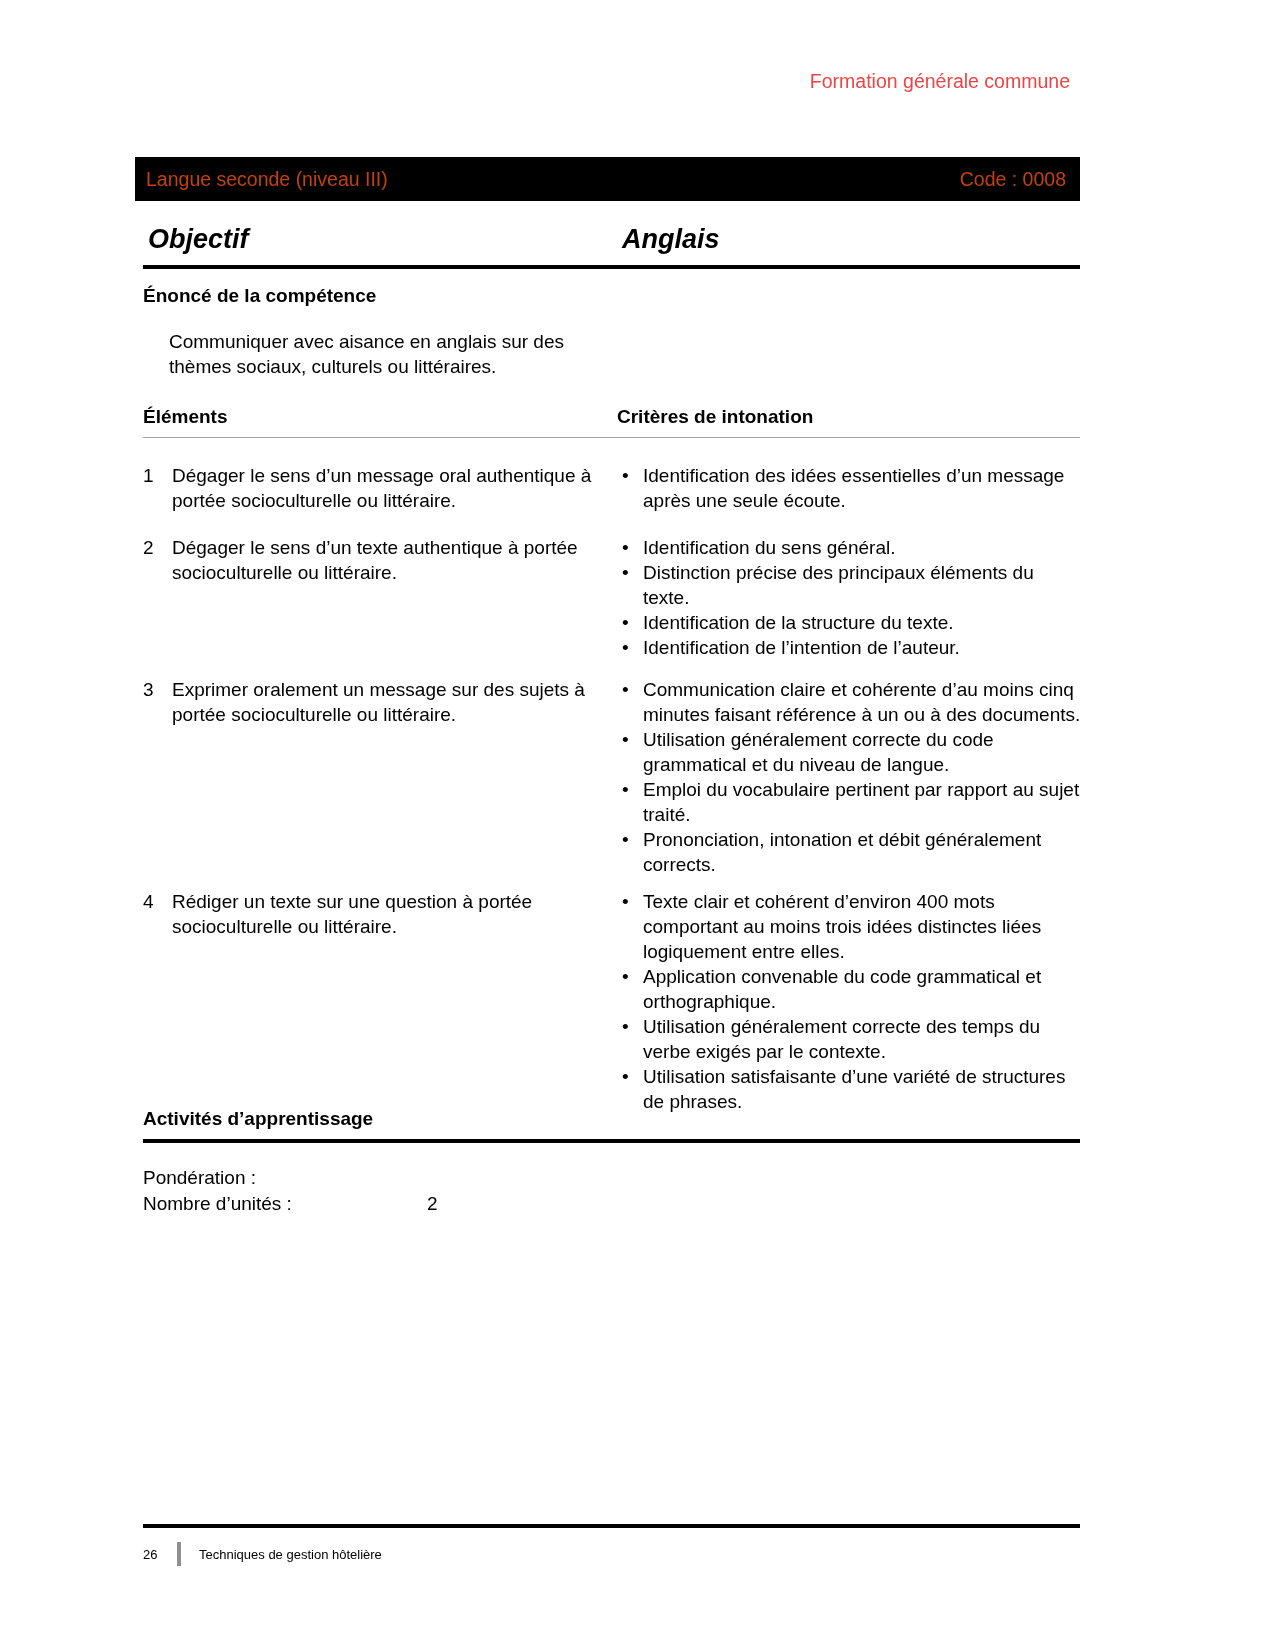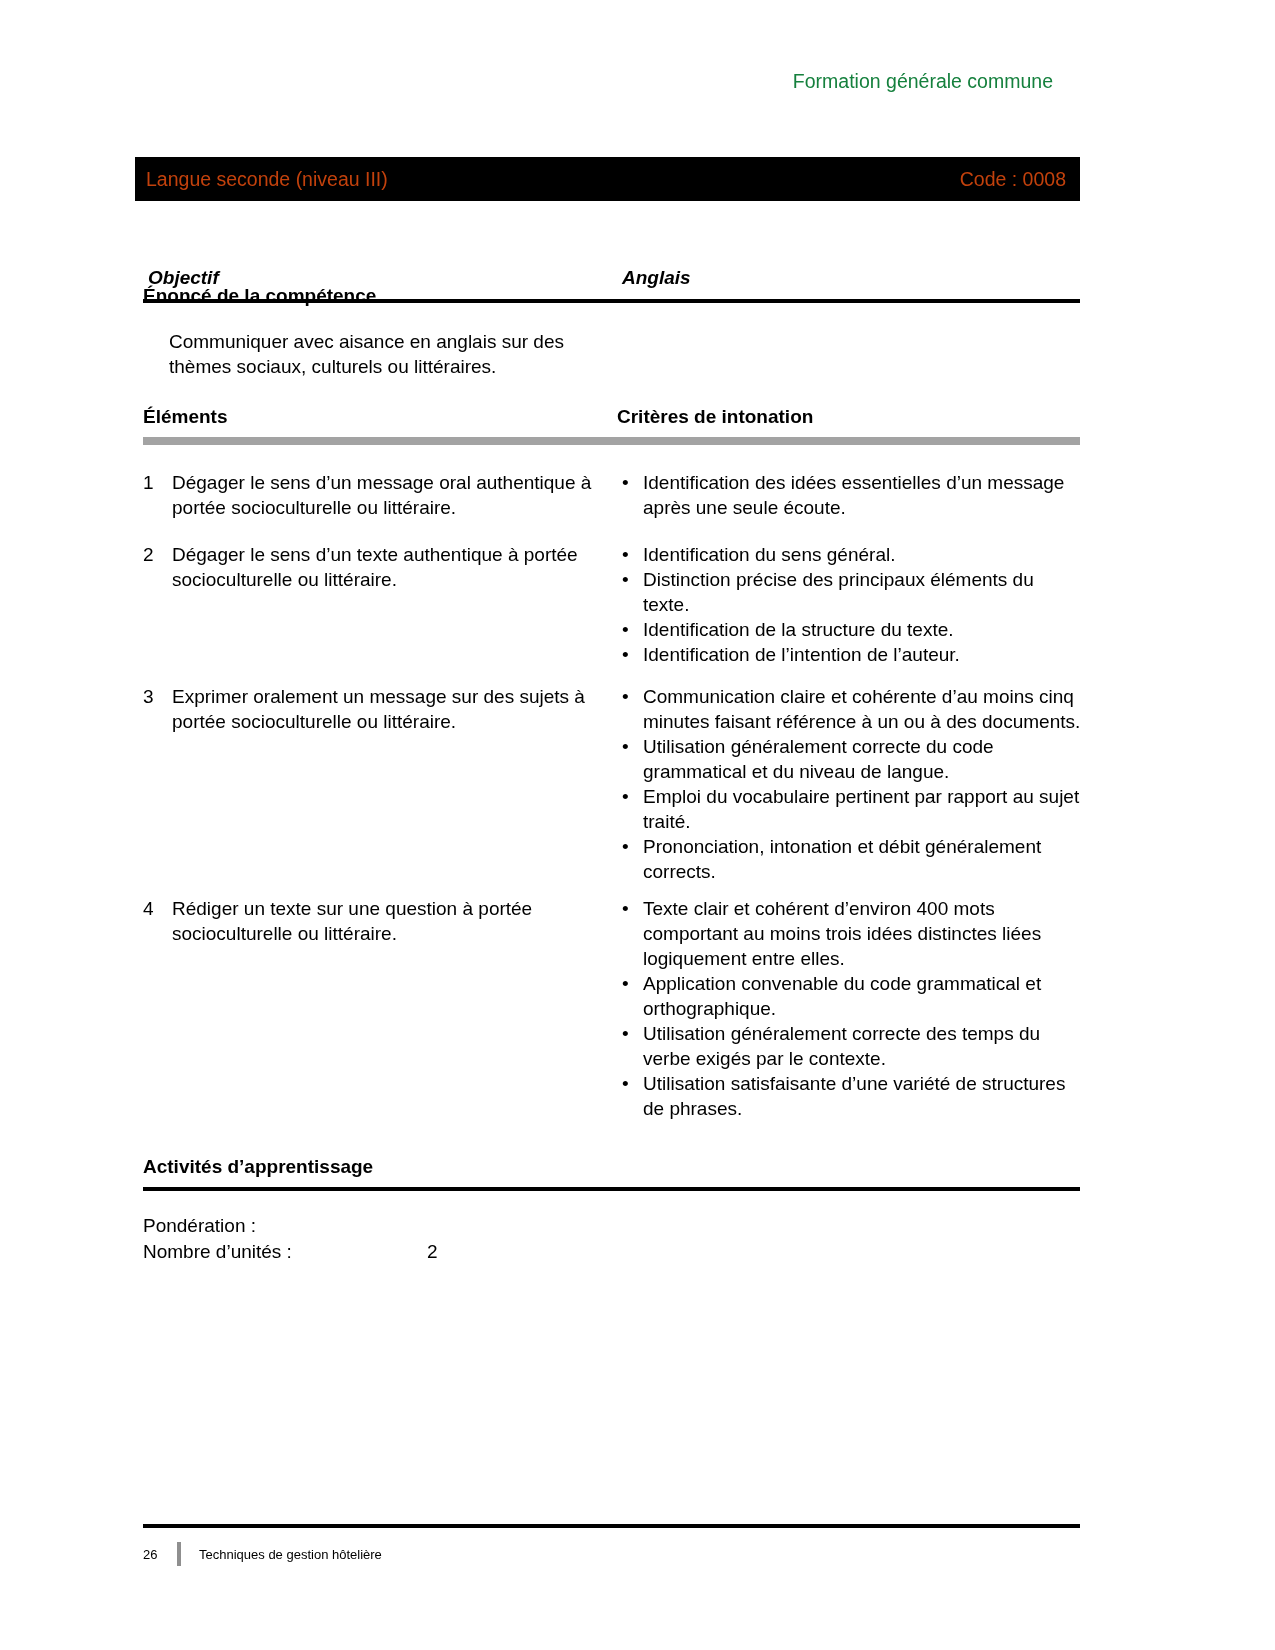--- a/index.html
+++ b/index.html
@@ -5,59 +5,59 @@
   * { margin:0; padding:0; box-sizing:border-box; }
   html, body { background:#ffffff; }
   body {
     width:1275px; height:1650px; position:relative;
     font-family:"Liberation Sans", sans-serif;
     font-size:19px; color:#000;
     overflow:hidden;
   }
   .abs { position:absolute; }
 
-  .header-right { top:70px; right:222px; font-size:19.5px; color:#15803d; }
+  .header-right { top:70px; right:205px; font-size:19.5px; color:#ef4444; }
 
   .title-bar {
     top:157px; left:135px; width:945px; height:44px;
     background:#000; color:#c2410c;
     display:flex; justify-content:space-between; align-items:center;
     padding:0 14px 0 11px; font-size:19.5px;
   }
 
   .objstd {
     top:224px; left:143px; width:937px;
     display:grid; grid-template-columns:474px 1fr;
     padding-bottom:10px; border-bottom:4px solid #000;
-    font-size:19px; font-weight:bold; font-style:italic;margin-top:43px;
+    font-size:27px; font-weight:bold; font-style:italic;
   }
   .objstd .cell { padding-left:5px; }
 
   .enonce-h { top:285px; left:143px; font-weight:bold; }
   .enonce-p { top:329px; left:143px; width:430px; line-height:25px;margin-left:26px; }
 
   .ctable { top:406px; left:143px; width:937px; }
   .table-head {
     display:grid; grid-template-columns:474px 1fr;
-    font-weight:bold; padding-bottom:9px; border-bottom:8px solid #a3a3a3;
+    font-weight:bold; padding-bottom:9px; border-bottom:1px solid #a3a3a3;
   }
   .rows { margin-top:25px; }
   .row { display:grid; grid-template-columns:474px 1fr; }
   .el { display:flex; line-height:25px; }
   .num { flex:0 0 29px; }
   .el-text { width:445px; }
   .crit { list-style:none; }
   .crit li { display:flex; line-height:25px; }
   .bullet { flex:0 0 26px; padding-left:5px; }
   .c-text { width:440px; }
   .mb1 { margin-bottom:22px; }
   .mb2 { margin-bottom:17px; }
   .mb3 { margin-bottom:12px; }
 
-  .activites { top:1156px; left:143px; width:937px; }
+  .activites { top:1108px; left:143px; width:937px; }
   .act-h { font-weight:bold; padding-bottom:9px; border-bottom:4px solid #000; }
   .act-rows { margin-top:22px; line-height:26px; }
   .act-row { display:grid; grid-template-columns:284px 1fr; }
 
   .pfooter { top:1524px; left:143px; width:937px; border-top:4px solid #000; }
   .footer-inner { margin-top:14px; display:flex; align-items:center; font-size:13px; }
   .pageno { width:34px; }
   .vbar { width:4px; height:24px; background:#8f8f8f; margin-right:18px; }
 </style>
 </head>

